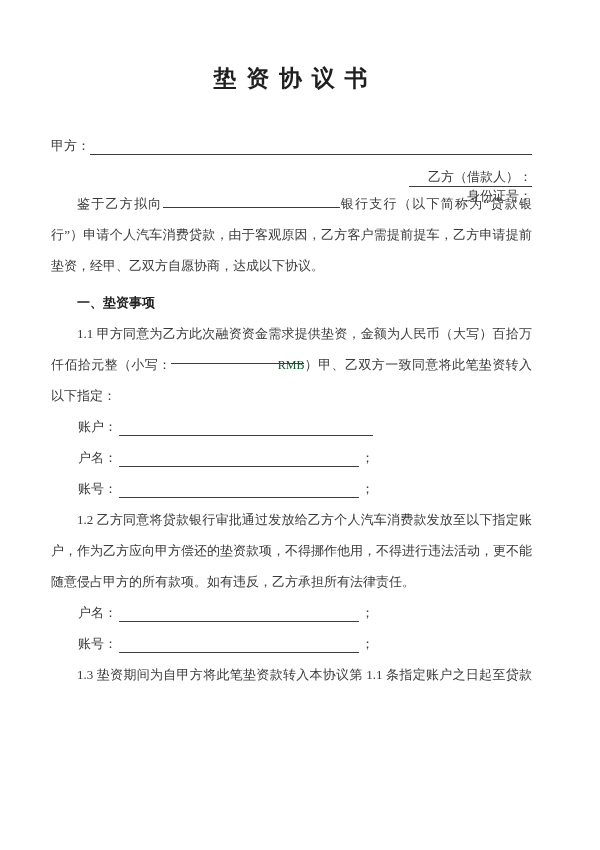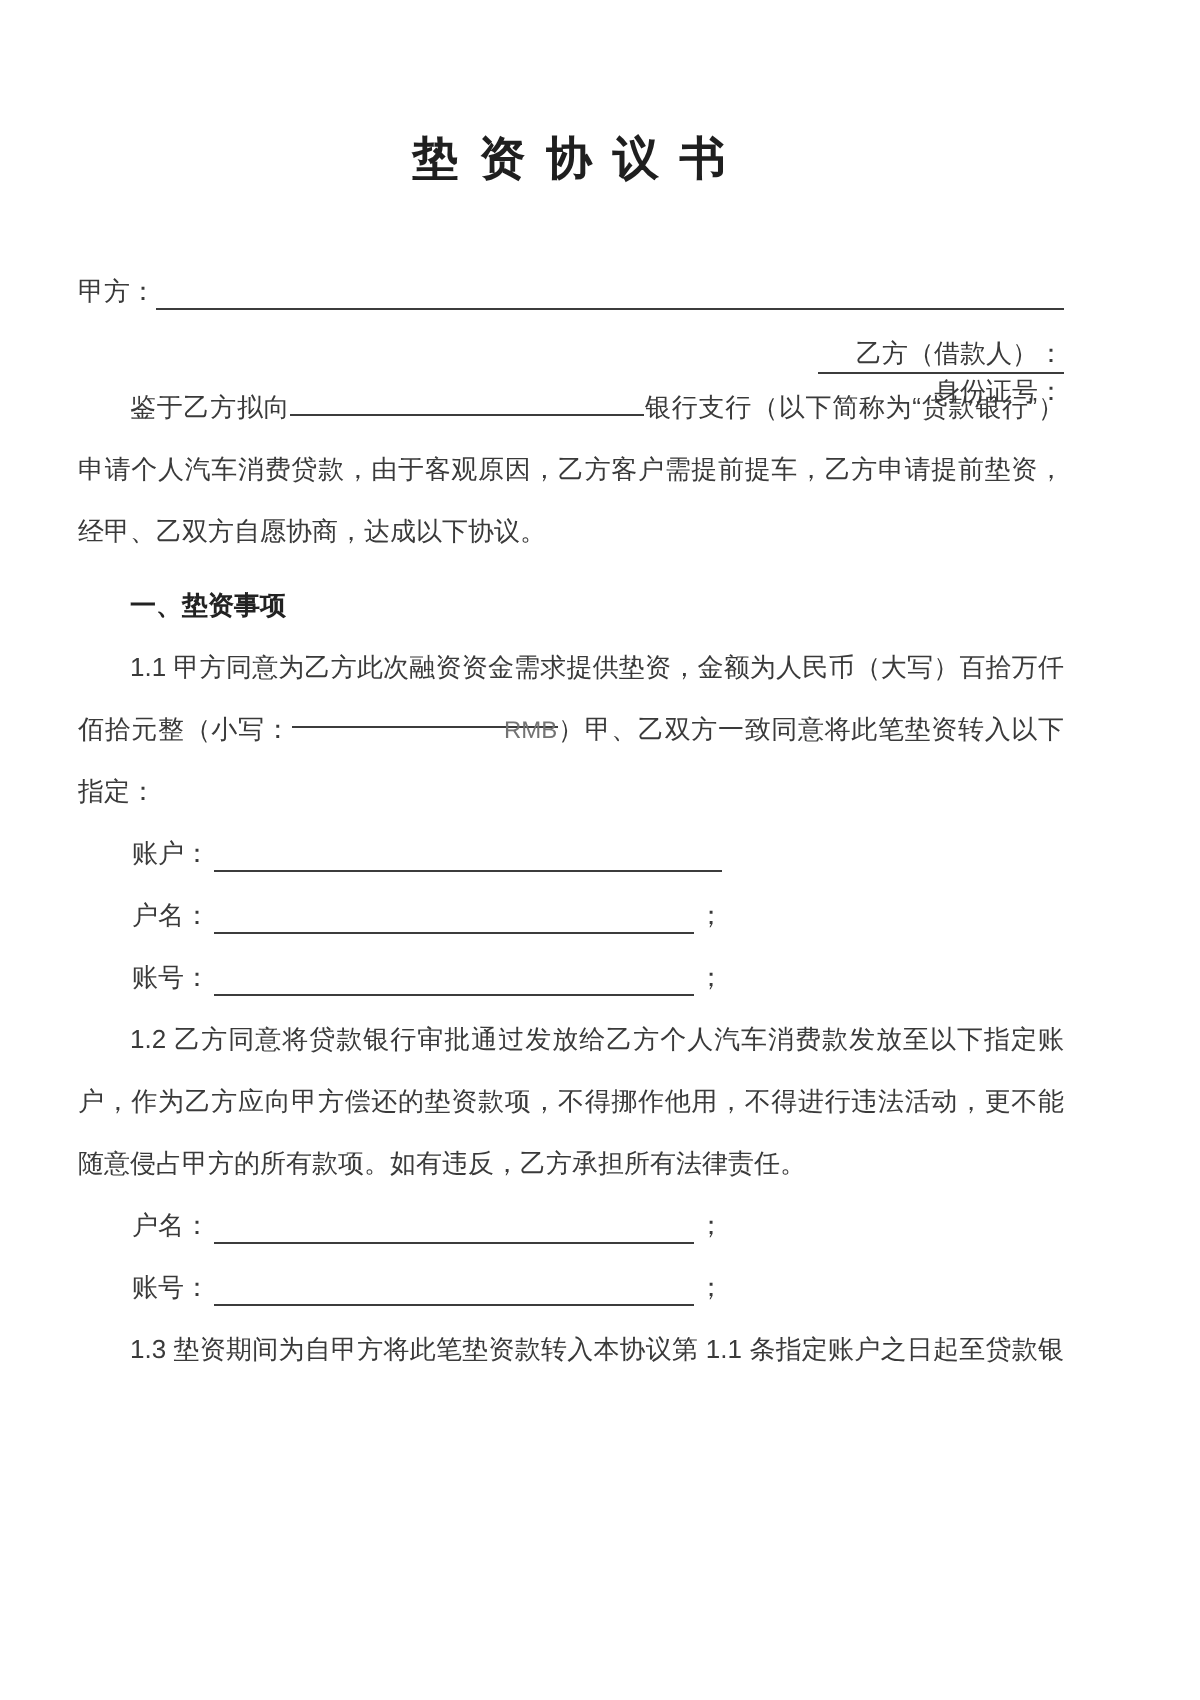--- a/index.html
+++ b/index.html
@@ -6,23 +6,23 @@
     margin: 0;
     padding: 0;
     background: #ffffff;
   }
   .page {
     position: relative;
     width: 600px;
     height: 686px;
     background: #ffffff;
     box-sizing: border-box;
-    padding: 64px 68px 0 39px;
+    padding: 64px 68px 0 51px;
     overflow: hidden;
-    font-family: Liberation Sans, sans-serif;
+    font-family: Liberation Serif, serif;
     color: #3a3a3a;
   }
   .title {
     margin: 0;
     font-size: 23px;
     line-height: 30px;
     font-weight: 700;
     letter-spacing: 2px;
     text-align: center;
     color: #1f1f1f;
@@ -72,21 +72,21 @@
     vertical-align: baseline;
     border-bottom: 1px solid #3c3c3c;
     height: 13px;
     text-indent: 0;
   }
   .w177 { width: 177px; }
   .amount-blank {
     width: 133px;
     text-align: right;
     font-size: 12px;
-    color: #737373;
+    color: #14532d;
   }
   .account-row {
     display: flex;
     align-items: flex-end;
     box-sizing: border-box;
     height: 31px;
     padding: 0 0 6px 27px;
     font-size: 13px;
   }
   .account-row .label { white-space: nowrap; flex: 0 0 auto; }

